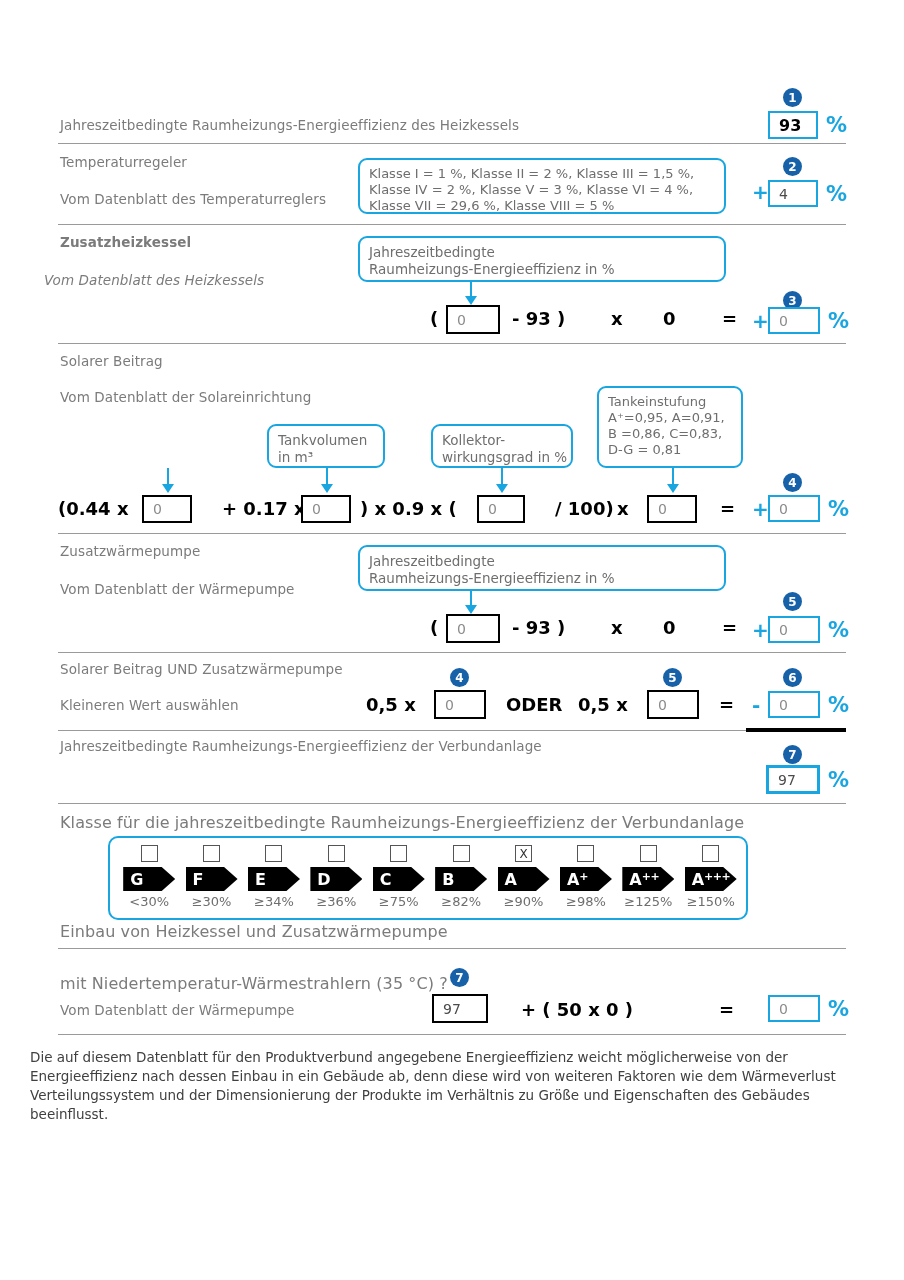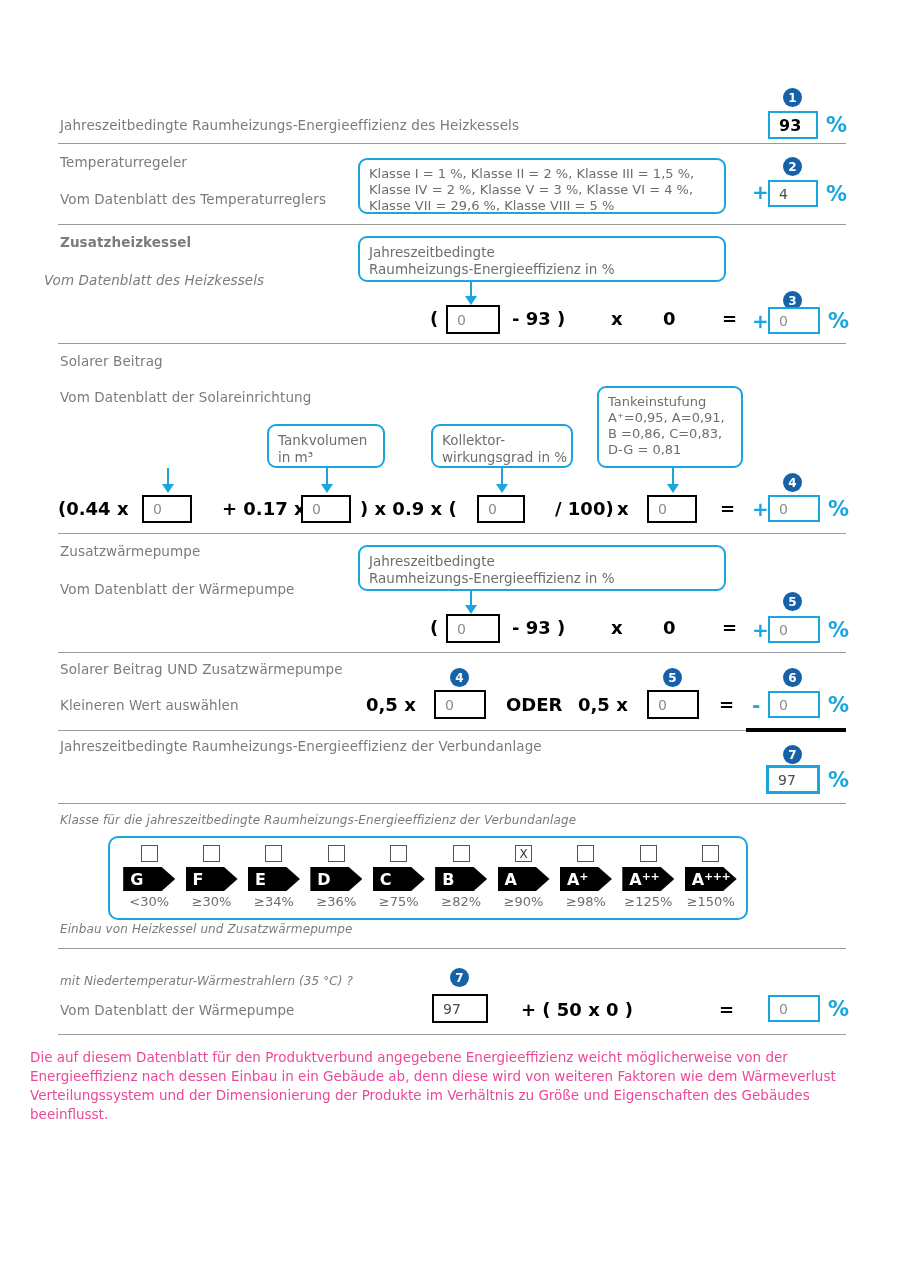--- a/index.html
+++ b/index.html
@@ -12,21 +12,21 @@
 
   .page { position: relative; width: 904px; height: 1280px; }
 
   
   .lbl {
     color: #7b7b7b;
     font-size: 13.5px;
     letter-spacing: .1px;
     white-space: nowrap;
   }
-  .lbl.small { font-size: 12px; font-style: italic; }
+  .lbl.small { font-size: 16px; }
 
   
   .rule {
     position: absolute;
     left: 58px; width: 788px; height: 1px;
     background: #9a9a9a;
   }
   .rule.thick {
     height: 4px; background: #000000;
   }
@@ -190,21 +190,21 @@
     font-size: 13px;
     color: #6e6e6e;
     white-space: nowrap;
   }
 
   
   .footer {
     position: absolute;
     left: 30px; top: 1048px;
     width: 840px;
-    color: #ec4899;
+    color: #404040;
     font-size: 13.5px;
     line-height: 19px;
   }
 </style>
 </head>
 <body>
 
 <div class="page">
 
   <div class="lbl" style="position:absolute;left:60px;top:117px;">Jahreszeitbedingte Raumheizungs-Energieeffizienz des Heizkessels</div>

